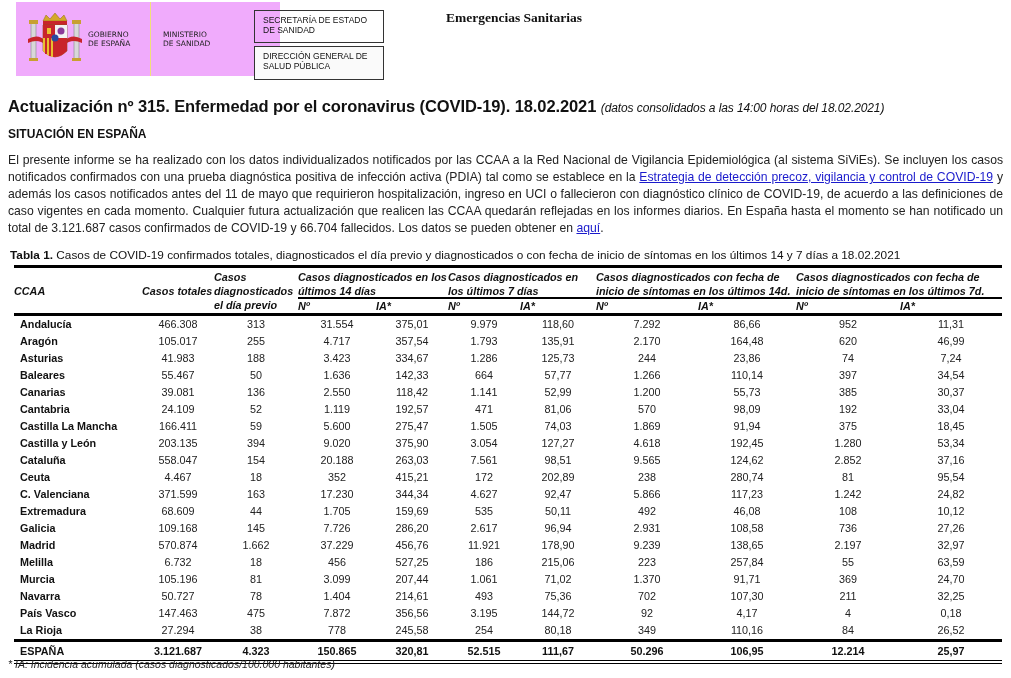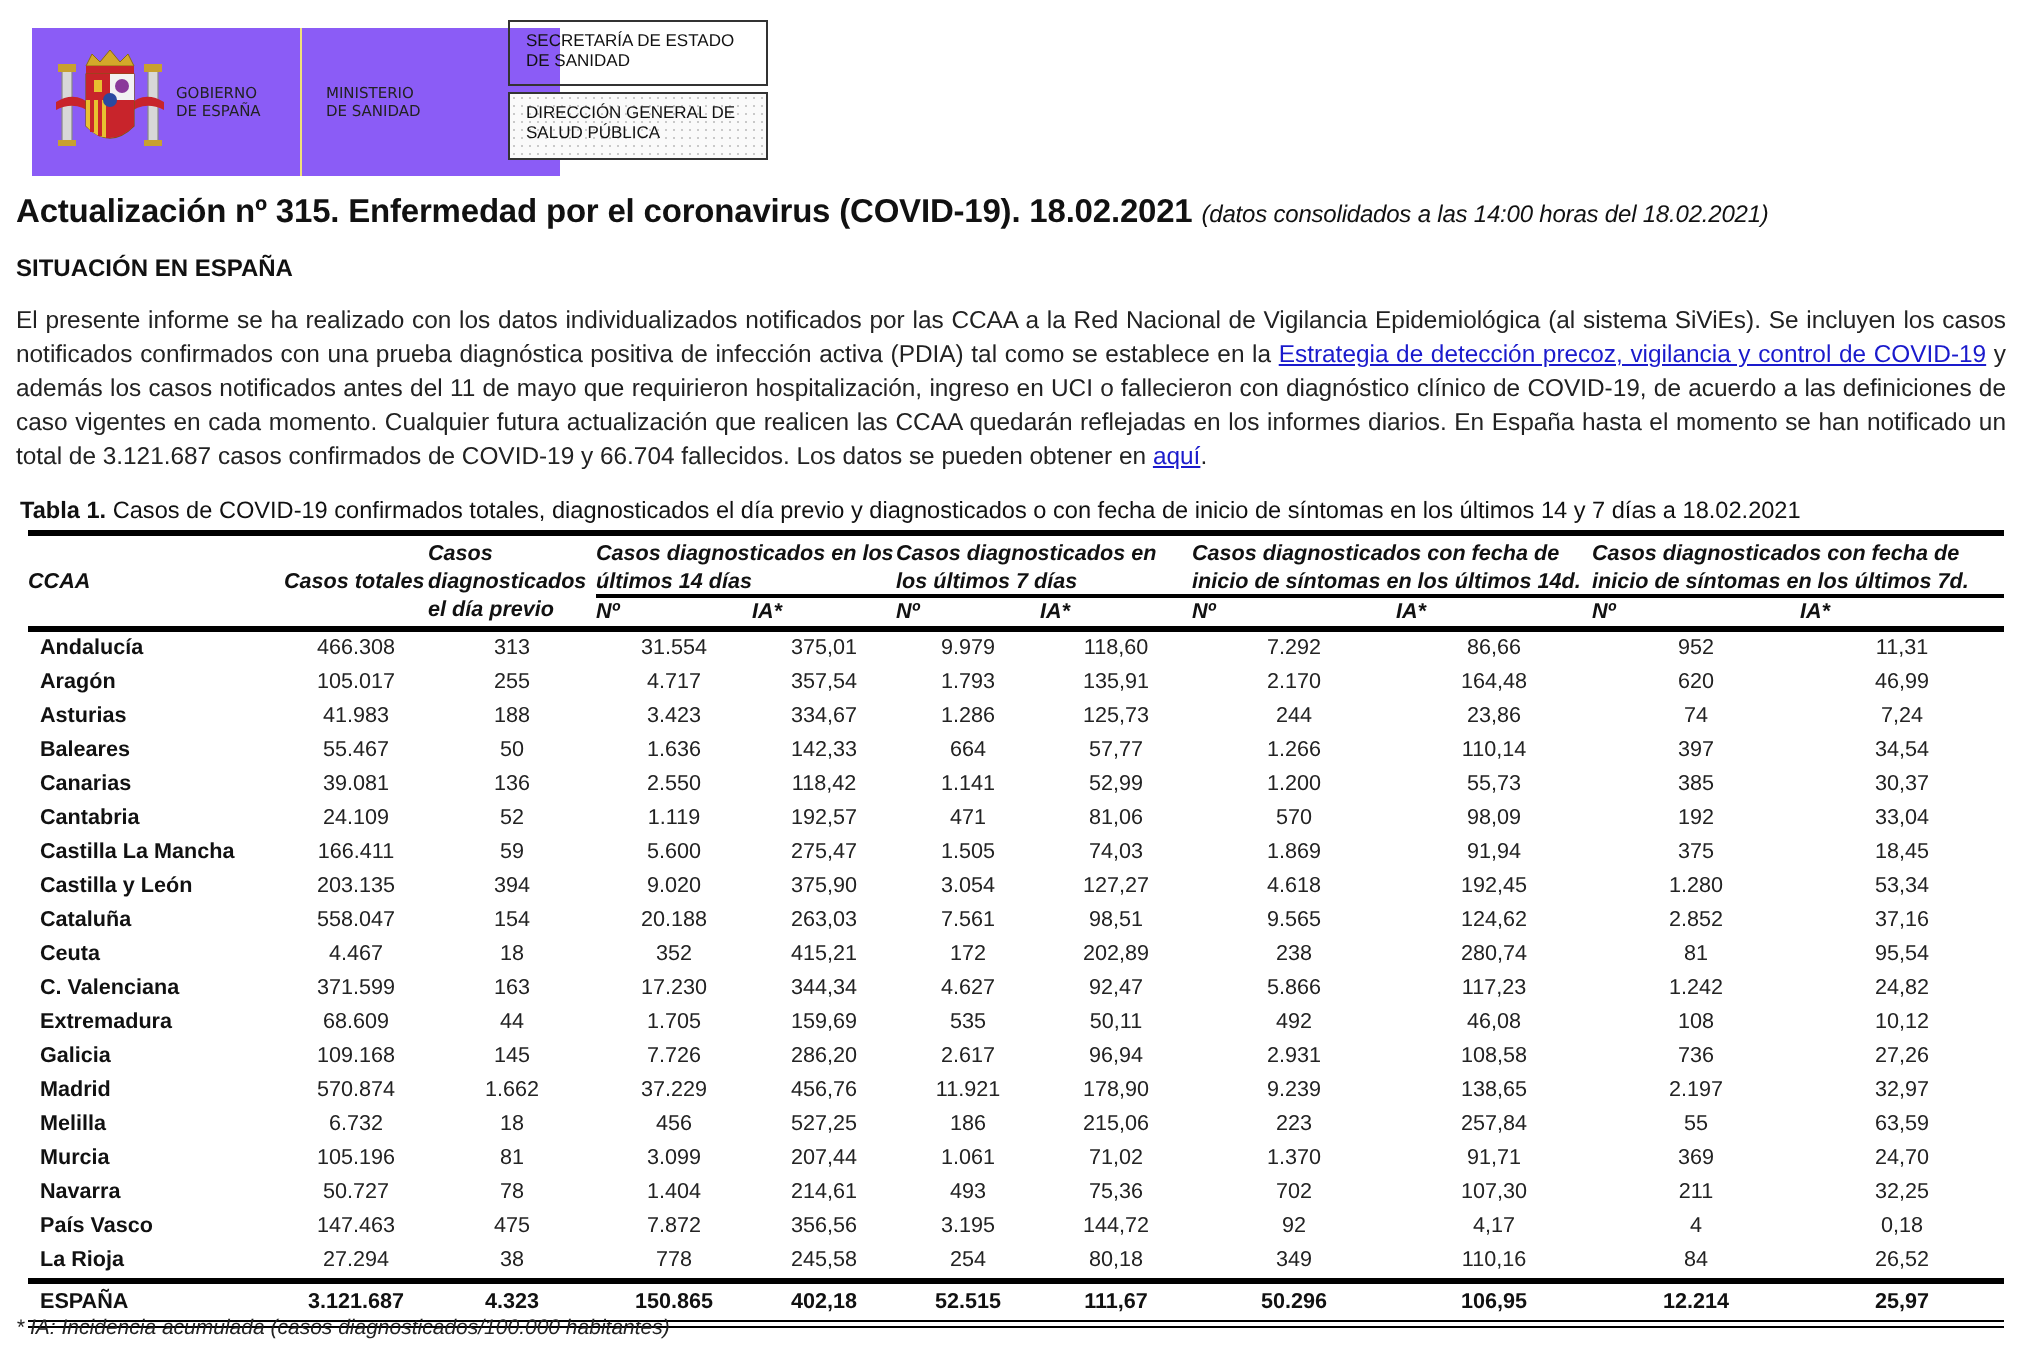--- a/index.html
+++ b/index.html
@@ -1,19 +1,19 @@
 <!DOCTYPE html>
 <html><head>
 <meta charset="utf-8">
 <style>
   html, body { margin: 0; padding: 0; background: #ffffff; }
   body { width: 1011px; height: 678px; position: relative; overflow: hidden; font-family: "Liberation Sans", sans-serif; color: #111; }
 
   
-  .logo-block { position: absolute; left: 16px; top: 14px; width: 264px; height: 74px; background: #8b5cf6; display: flex; }
+  .logo-block { position: absolute; left: 16px; top: 2px; width: 264px; height: 74px; background: #f0abfc; display: flex; }
   .logo-left { width: 134px; height: 100%; display: flex; align-items: center; border-right: 1px solid #f0e07a; }
   .crest { width: 54px; height: 56px; margin-left: 12px; position: relative; }
   .logo-text { font-family: "DejaVu Sans", sans-serif; font-size: 7.5px; color: #222; line-height: 9px; margin-left: 6px; }
   .logo-right { flex: 1; display: flex; align-items: center; }
   .logo-right .logo-text { margin-left: 12px; }
 
   .sec-box { position: absolute; left: 254px; top: 10px; width: 130px; height: 33px; border: 1px solid #333; box-sizing: border-box; font-size: 8.5px; line-height: 10px; padding: 4px 0 0 8px; color: #111; }
   .dir-box { position: absolute; left: 254px; top: 46px; width: 130px; height: 34px; border: 1px solid #333; box-sizing: border-box; font-size: 8.5px; line-height: 10px; padding: 4px 0 0 8px; color: #111;
     background-color: #fafafa;
     background-image: radial-gradient(#c9c9c9 0.6px, transparent 0.7px);
@@ -95,20 +95,21 @@
 <div class="sec-box">
   <div>SECRETARÍA DE ESTADO</div>
   <div>DE SANIDAD</div>
 </div>
 <div class="dir-box">
   <div>DIRECCIÓN GENERAL DE</div>
   <div>SALUD PÚBLICA</div>
 </div>
 
 <div class="center-title">
+  <span class="l2">Emergencias Sanitarias</span>
 </div>
 
 <div class="main-title">
   <span>Actualización nº 315. Enfermedad por el coronavirus (COVID-19). 18.02.2021</span>
   <span class="sub">(datos consolidados a las 14:00 horas del 18.02.2021)</span>
 </div>
 <div class="section-title">SITUACIÓN EN ESPAÑA</div>
 
 <div class="para">
   <span>El presente informe se ha realizado con los datos individualizados notificados por las CCAA a la Red Nacional de Vigilancia Epidemiológica (al sistema SiViEs). Se incluyen los casos notificados confirmados con una prueba diagnóstica positiva de infección activa (PDIA) tal como se establece en la </span><a href="#">Estrategia de detección precoz, vigilancia y control de COVID-19</a><span> y además los casos notificados antes del 11 de mayo que requirieron hospitalización, ingreso en UCI o fallecieron con diagnóstico clínico de COVID-19, de acuerdo a las definiciones de caso vigentes en cada momento. Cualquier futura actualización que realicen las CCAA quedarán reflejadas en los informes diarios. En España hasta el momento se han notificado un total de 3.121.687 casos confirmados de COVID-19 y 66.704 fallecidos. Los datos se pueden obtener en </span><a href="#">aquí</a><span>.</span>
@@ -400,21 +401,21 @@
         <td>349</td>
         <td>110,16</td>
         <td>84</td>
         <td>26,52</td>
       </tr>
       <tr class="total">
         <td class="ccaa">ESPAÑA</td>
         <td>3.121.687</td>
         <td>4.323</td>
         <td>150.865</td>
-        <td>402,18</td>
+        <td>320,81</td>
         <td>52.515</td>
         <td>111,67</td>
         <td>50.296</td>
         <td>106,95</td>
         <td>12.214</td>
         <td>25,97</td>
       </tr>
     </tbody>
 </table>
 

